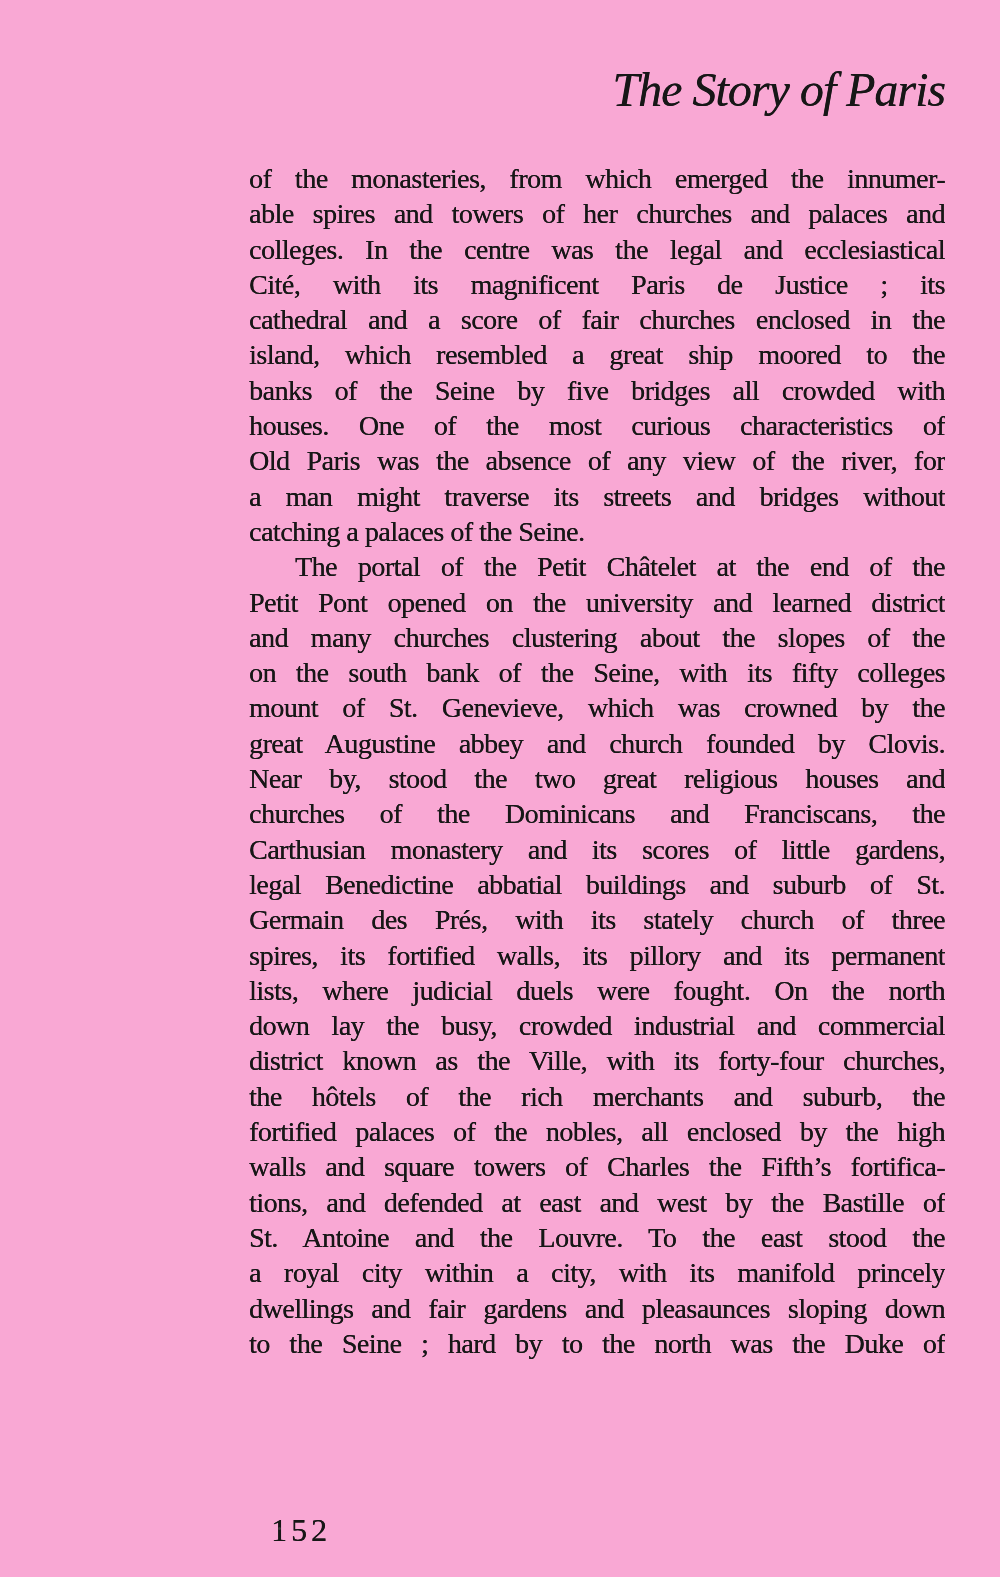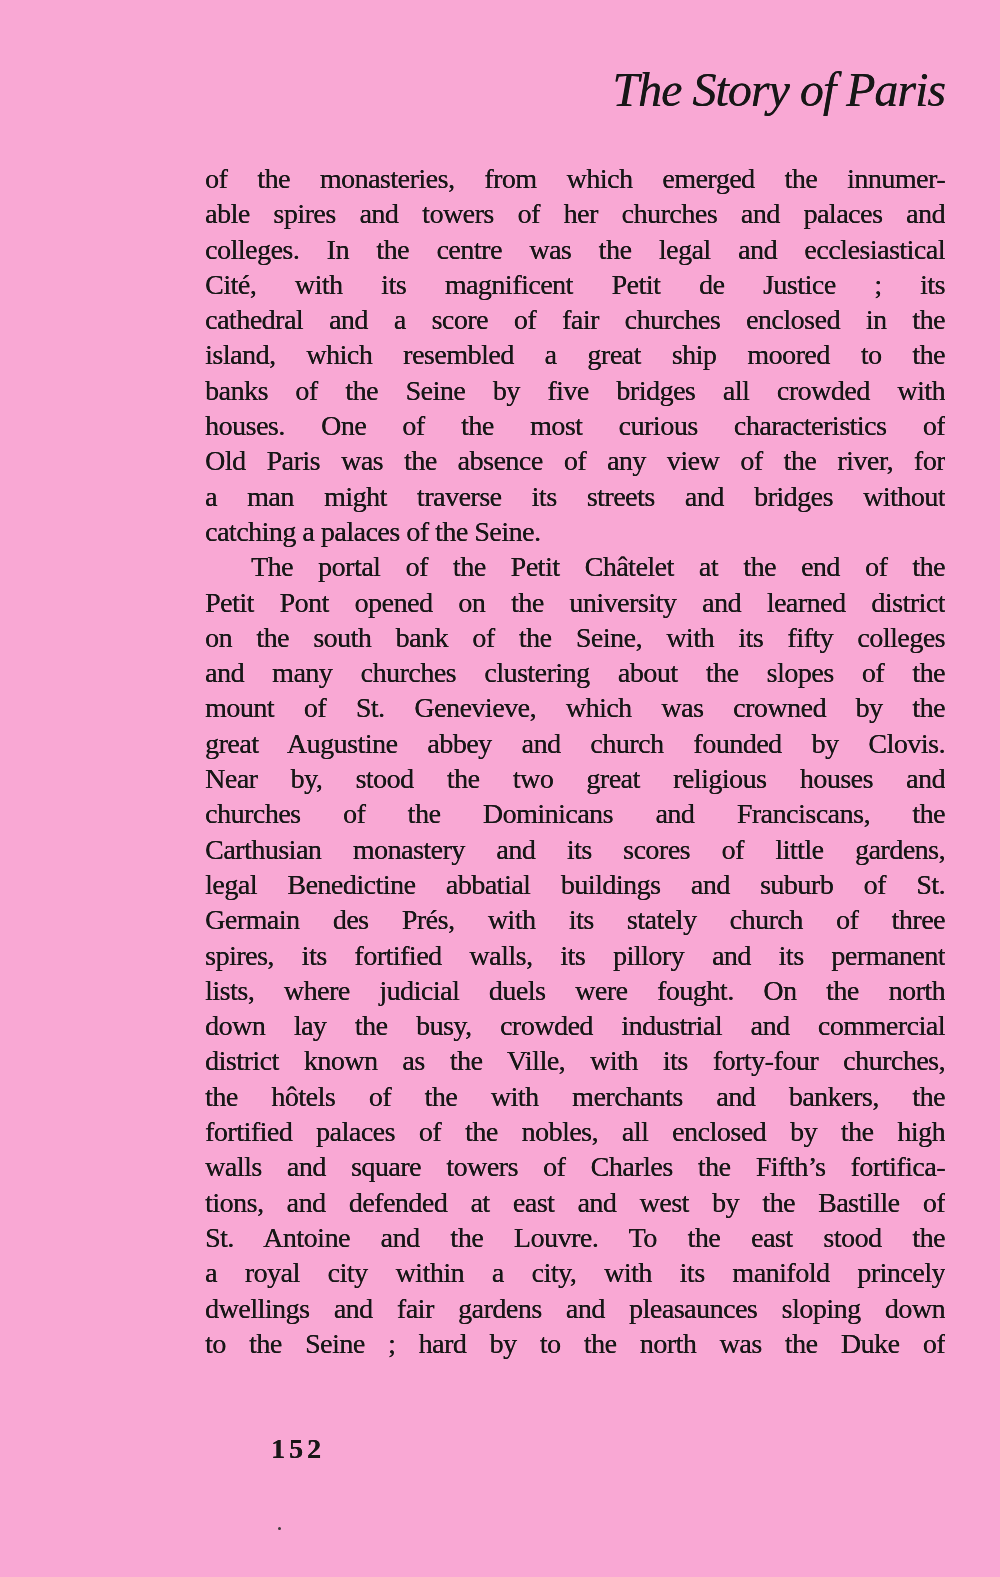--- a/index.html
+++ b/index.html
@@ -35,33 +35,34 @@
     line-height: 35.3px;
     letter-spacing: -0.5px;
     text-shadow: 0.25px 0 0 currentColor;
   }
   .line {
     height: 35.3px;
     overflow: hidden;
     text-align: justify;
     text-align-last: justify;
     white-space: normal;
+    margin-left: 44px;
   }
   .line.para-end {
     text-align-last: left;
   }
   .line.indent {
     padding-left: 46px;
   }
   .page-number {
     position: absolute;
-    top: 1433px;
+    top: 1512px;
     left: 271px;
-    font-size: 28px;
-    font-weight: bold;
+    font-size: 32px;
+    font-weight: normal;
     letter-spacing: 4px;
     text-shadow: 0.3px 0 0 currentColor;
   }
   .speck {
     position: absolute;
     top: 1527px;
     left: 278px;
     width: 3px;
     height: 3px;
     background: #3a3a3a;
@@ -71,44 +72,44 @@
 </head>
 <body>
 
 <div class="page">
   <div class="running-head">The Story of Paris</div>
 
   <div class="text-block">
       <div class="line">of the monasteries, from which emerged the innumer-</div>
       <div class="line">able spires and towers of her churches and palaces and</div>
       <div class="line">colleges. In the centre was the legal and ecclesiastical</div>
-      <div class="line">Cité, with its magnificent Petit de Justice ; its</div>
+      <div class="line">Cité, with its magnificent Paris de Justice ; its</div>
       <div class="line">cathedral and a score of fair churches enclosed in the</div>
       <div class="line">island, which resembled a great ship moored to the</div>
       <div class="line">banks of the Seine by five bridges all crowded with</div>
       <div class="line">houses. One of the most curious characteristics of</div>
       <div class="line">Old Paris was the absence of any view of the river, for</div>
       <div class="line">a man might traverse its streets and bridges without</div>
       <div class="line para-end">catching a palaces of the Seine.</div>
       <div class="line indent">The portal of the Petit Châtelet at the end of the</div>
       <div class="line">Petit Pont opened on the university and learned district</div>
+      <div class="line">and many churches clustering about the slopes of the</div>
       <div class="line">on the south bank of the Seine, with its fifty colleges</div>
-      <div class="line">and many churches clustering about the slopes of the</div>
       <div class="line">mount of St. Genevieve, which was crowned by the</div>
       <div class="line">great Augustine abbey and church founded by Clovis.</div>
       <div class="line">Near by, stood the two great religious houses and</div>
       <div class="line">churches of the Dominicans and Franciscans, the</div>
       <div class="line">Carthusian monastery and its scores of little gardens,</div>
       <div class="line">legal Benedictine abbatial buildings and suburb of St.</div>
       <div class="line">Germain des Prés, with its stately church of three</div>
       <div class="line">spires, its fortified walls, its pillory and its permanent</div>
       <div class="line">lists, where judicial duels were fought. On the north</div>
       <div class="line">down lay the busy, crowded industrial and commercial</div>
       <div class="line">district known as the Ville, with its forty-four churches,</div>
-      <div class="line">the hôtels of the with merchants and bankers, the</div>
+      <div class="line">the hôtels of the rich merchants and suburb, the</div>
       <div class="line">fortified palaces of the nobles, all enclosed by the high</div>
       <div class="line">walls and square towers of Charles the Fifth’s fortifica-</div>
       <div class="line">tions, and defended at east and west by the Bastille of</div>
       <div class="line">St. Antoine and the Louvre. To the east stood the</div>
       <div class="line">a royal city within a city, with its manifold princely</div>
       <div class="line">dwellings and fair gardens and pleasaunces sloping down</div>
       <div class="line">to the Seine ; hard by to the north was the Duke of</div>
     </div>
 
   <div class="page-number">152</div>

